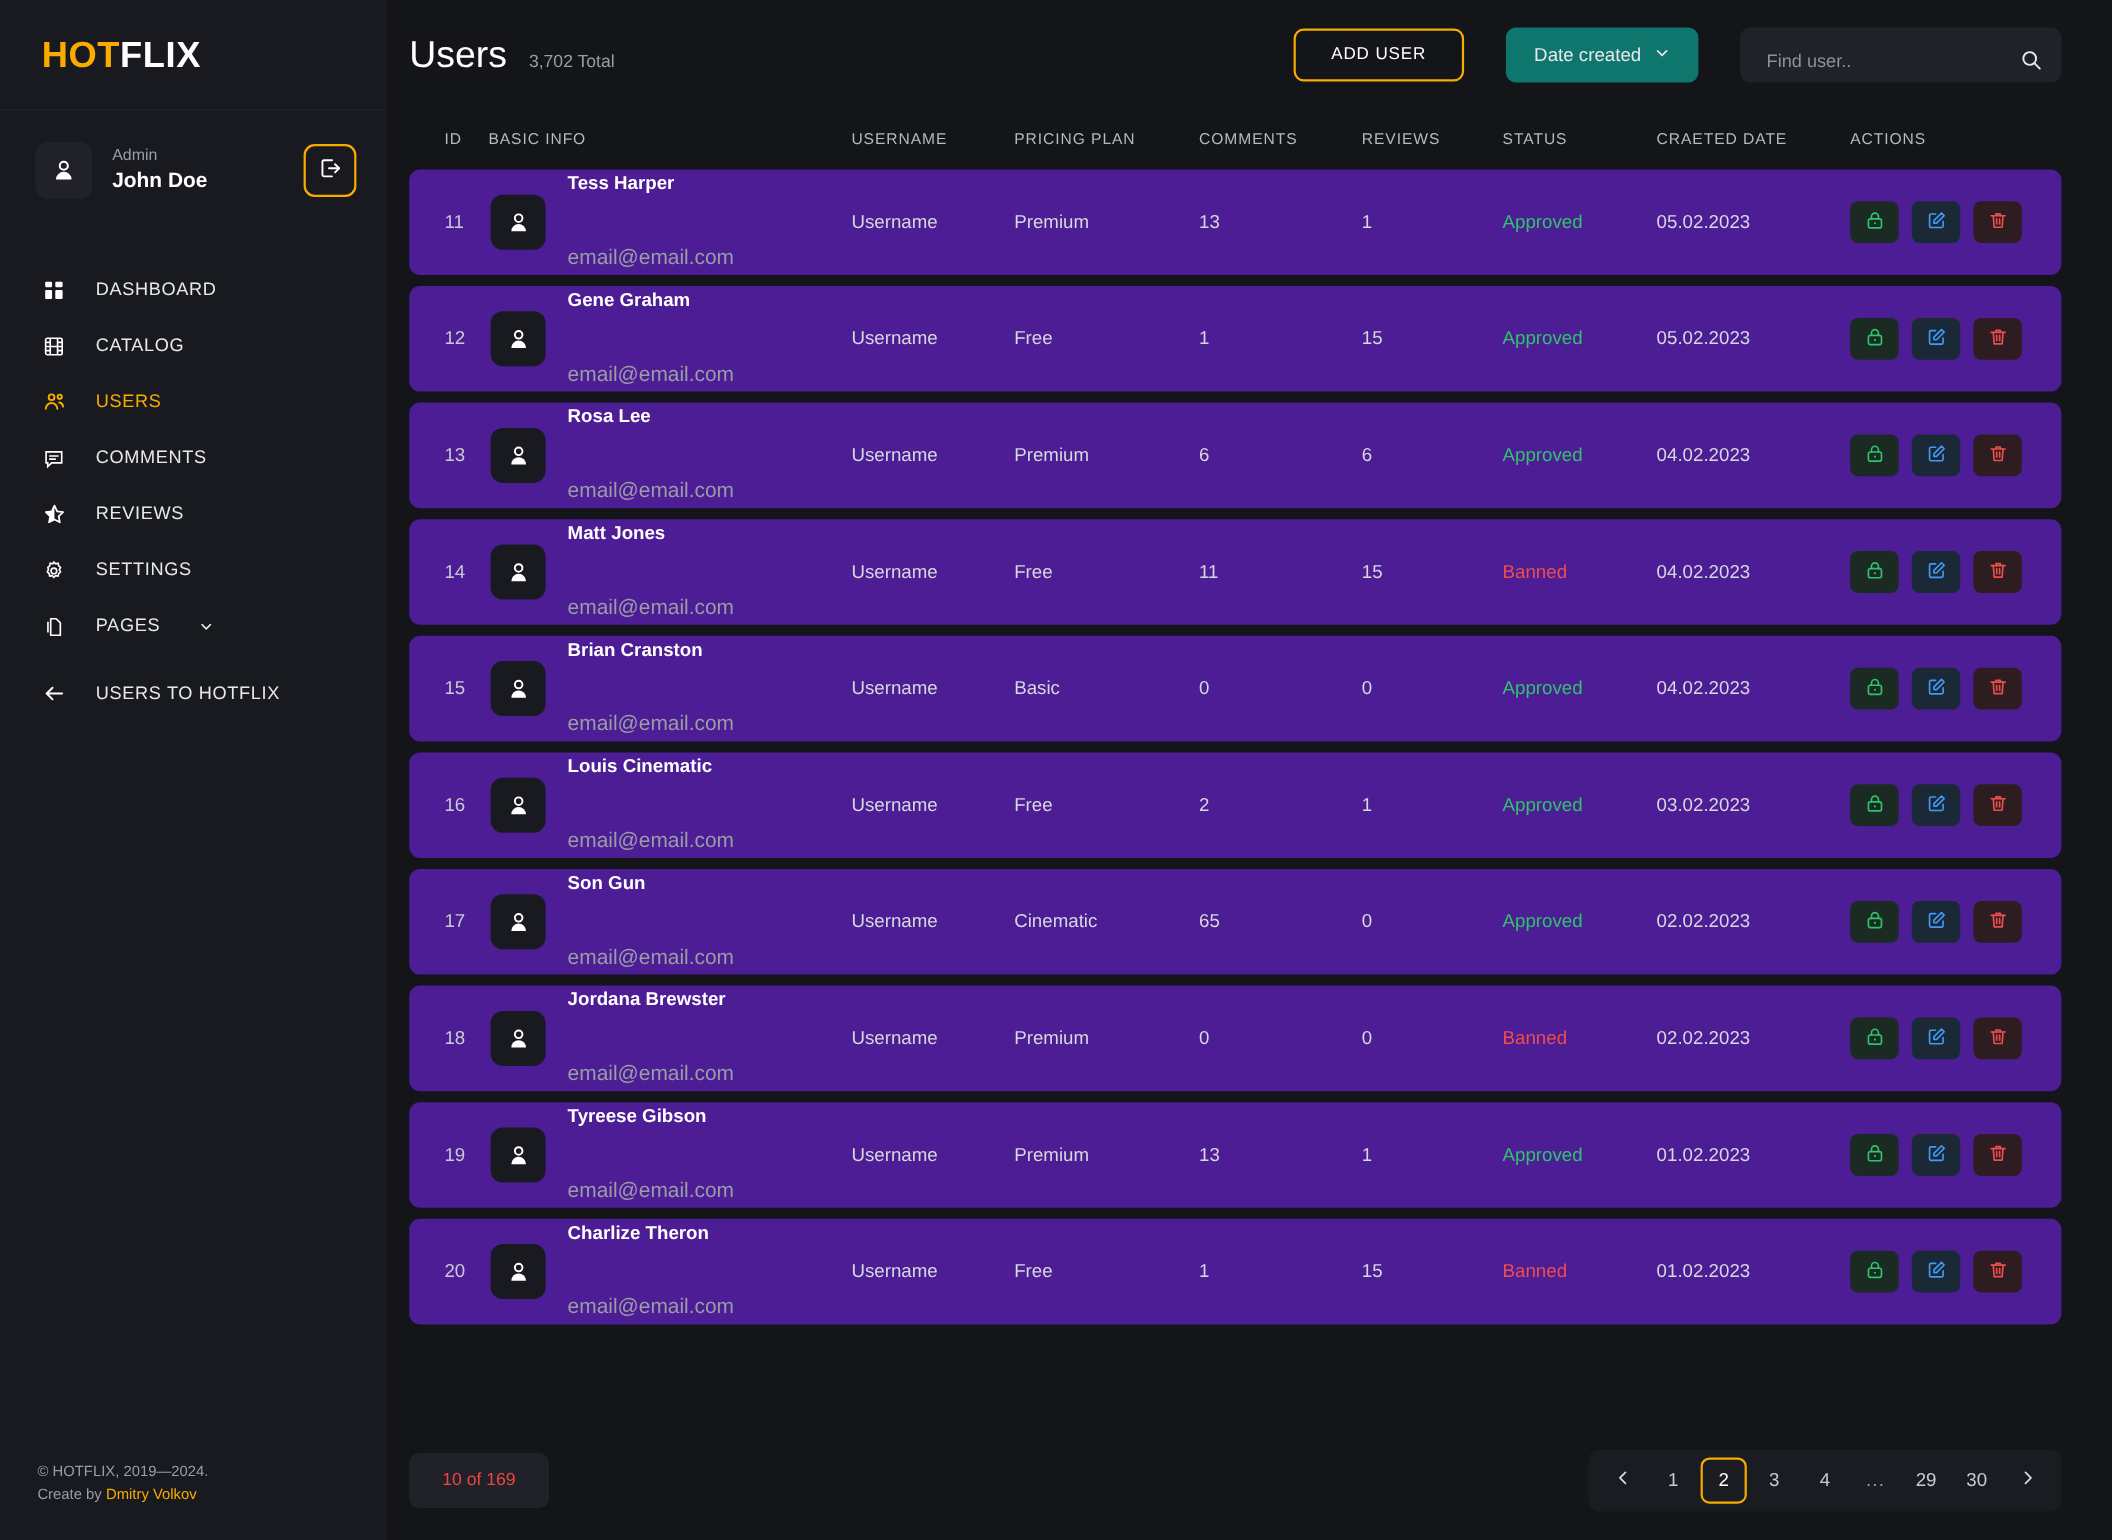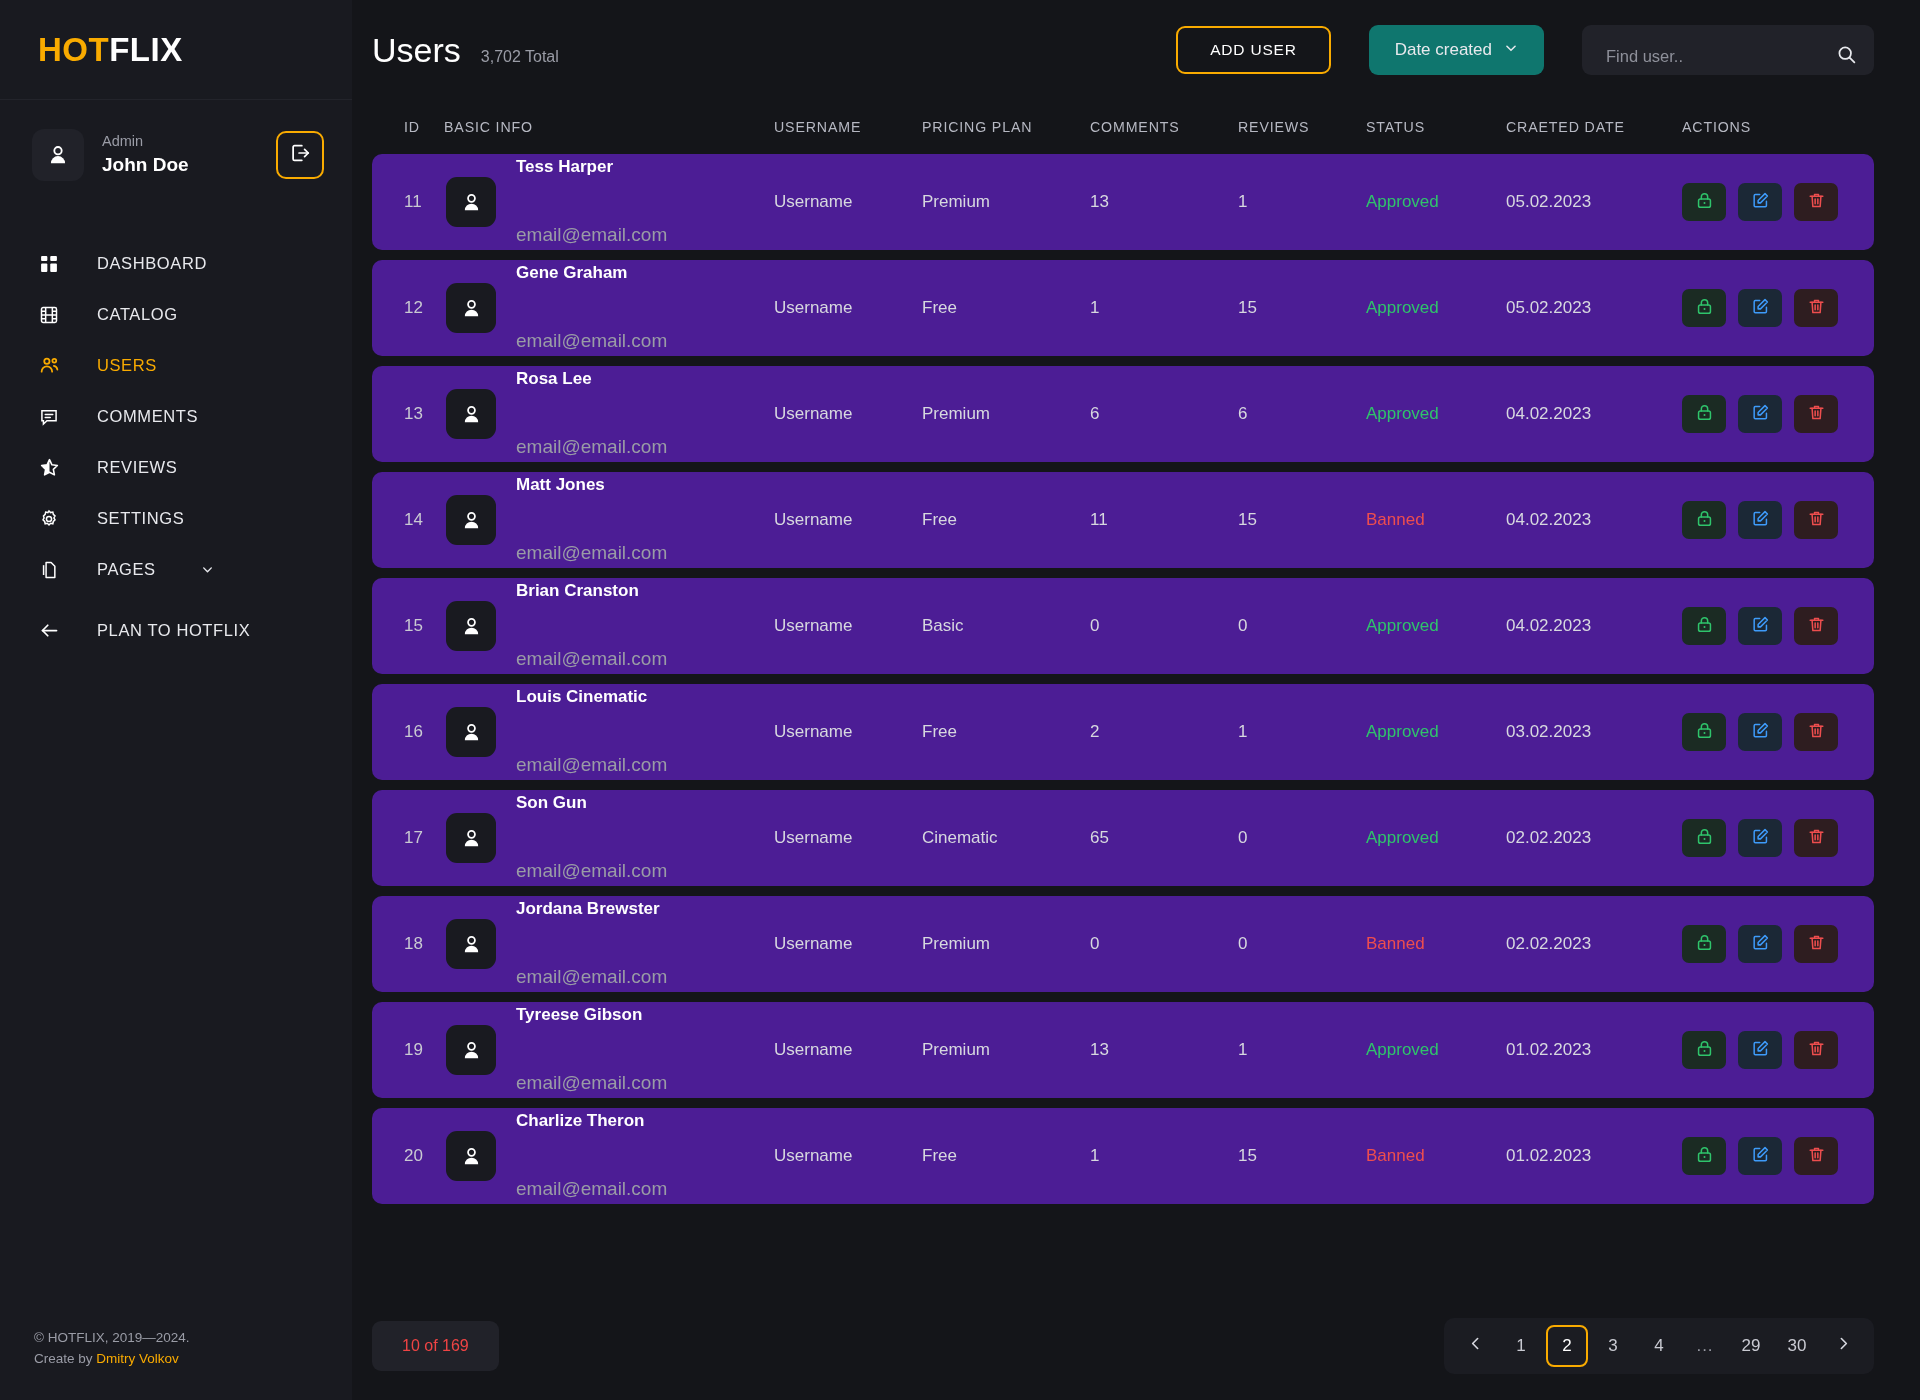--- a/index.html
+++ b/index.html
@@ -47,21 +47,21 @@
     width: 48px; height: 48px; border-radius: 10px;
     border: 2px solid #F9AB00;
     display: flex; align-items: center; justify-content: center;
     background: transparent; cursor: pointer;
   }
 
   .nav { margin-top: 28px; display: flex; flex-direction: column; }
   .nav-item {
     height: 51px;
     display: flex; align-items: center;
-    gap: 37px;
+    gap: 27px;
     padding-left: 38px;
     color: #E8E9ED; font-size: 16.5px; letter-spacing: .6px;
     cursor: pointer; text-decoration: none;
   }
   .nav-item .nav-ico { width: 22px; height: 22px; display:flex; align-items:center; justify-content:center; flex:0 0 auto;}
   .nav-item.active { color: #F9AB00; }
   .nav-item.back { margin-top: 10px; }
   .chev { margin-left: 8px; display:flex; align-items:center;}
 
   .footer {
@@ -309,21 +309,21 @@
         </span>
       </div>
 
       <div class="nav-item back">
         <span class="nav-ico">
           <svg width="21" height="21" viewBox="0 0 24 24" fill="none" stroke="#FFFFFF" stroke-width="2" stroke-linecap="round" stroke-linejoin="round">
               <path d="M20 12H4"></path>
               <path d="M10 6l-6 6 6 6"></path>
             </svg>
         </span>
-        <span>PLAN TO HOTFLIX</span>
+        <span>USERS TO HOTFLIX</span>
       </div>
 
     </nav>
 
     <div class="footer">
       <div>© HOTFLIX, 2019—2024.</div>
       <div>
         <span>Create by</span>
         <a href="#">Dmitry Volkov</a>
       </div>

